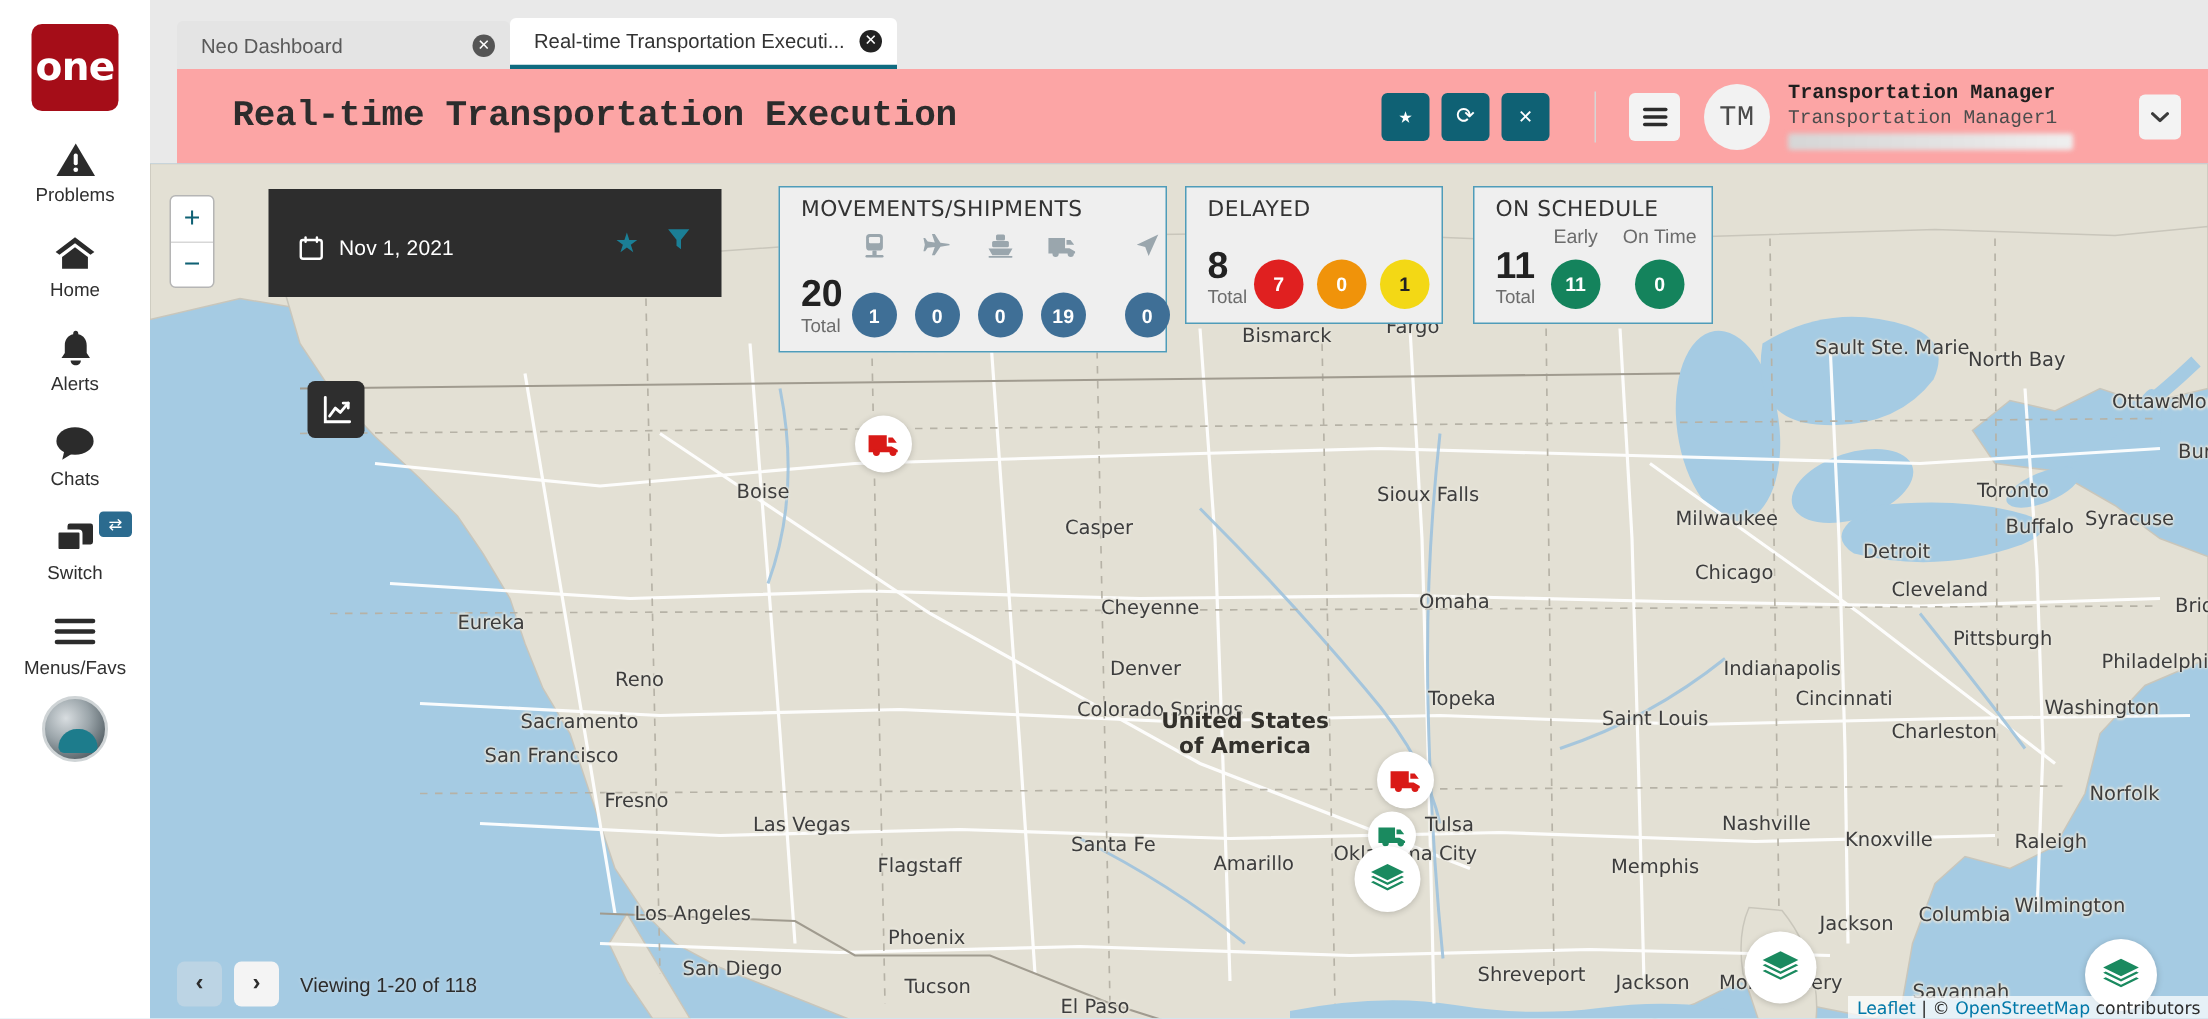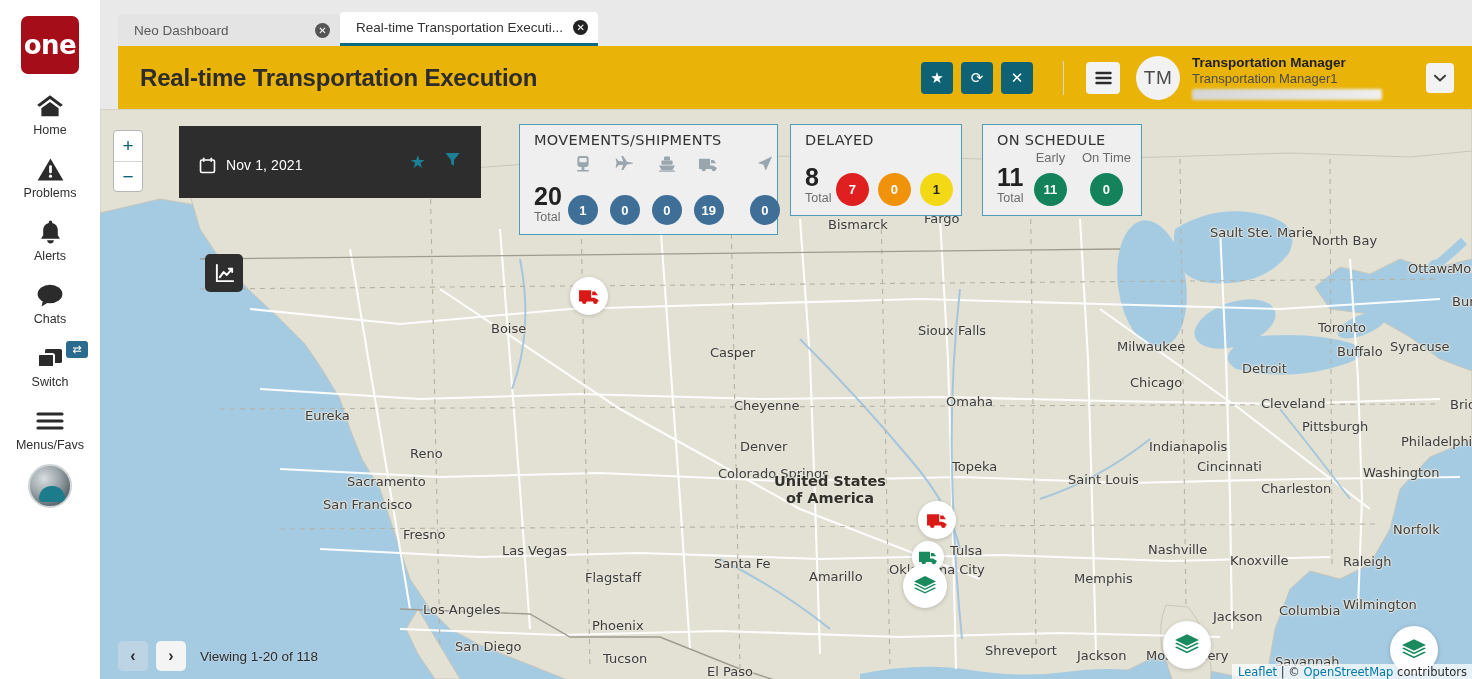--- a/index.html
+++ b/index.html
@@ -75,22 +75,23 @@
     background: #555; color: #fff; font-size: 10px; line-height: 15px;
     text-align: center; margin-left: 10px; flex: 0 0 auto;
     font-family: "DejaVu Sans", sans-serif;
   }
   .tab.active .tab-close { background: #222; }
   .tab-label { white-space: nowrap; overflow: hidden; text-overflow: ellipsis; }
 
   
   .pagehead {
     position: absolute; left: 18px; top: 46px; right: 0; height: 63px;
-    background: #eab308; display: flex; align-items: center;
-    padding: 0 18px 0 22px;
+    background: #fca5a5; display: flex; align-items: center;
+    padding: 0 18px 0 37px;
+    font-family: Liberation Mono, monospace;
   }
   .page-title { font-size: 24px; font-weight: 700; color: #2c2c2c; letter-spacing: -0.2px; }
   .head-spacer { flex: 1 1 auto; }
   .sq-btn {
     width: 32px; height: 32px; border-radius: 4px; background: #0f6174;
     color: #fff; display: flex; align-items: center; justify-content: center;
     margin-left: 8px; cursor: pointer; font-size: 15px;
   }
   .head-divider { width: 1px; height: 34px; background: #d6d6d6; margin: 0 22px 0 30px; }
   .ham-btn {
@@ -217,37 +218,37 @@
 <body>
 
 <div class="app">
 
   <div class="rail">
     <div class="logo">one</div>
 
 
     <div class="rail-item">
       <span class="ri-ic">
-        <svg width="28" height="26" viewBox="0 0 26 24" fill="#2b2b2b">
-          <path d="M13 2 L25 11 L22.6 12.7 L13 5.6 L3.4 12.7 L1 11 Z"></path>
-          <path d="M13 8.2 L21 14.2 V21.5 H5 V14.2 Z"></path>
-        </svg>
-      </span>
-      <span class="ri-lb">Home</span>
-    </div>
-
-    <div class="rail-item">
-      <span class="ri-ic">
         <svg width="27" height="25" viewBox="0 0 26 24" fill="#2b2b2b">
           <path d="M13 1.5 L25.4 22.5 H0.6 Z"></path>
           <rect x="11.7" y="8" width="2.6" height="7.5" fill="#fff" rx="1.2"></rect>
           <circle cx="13" cy="18.4" r="1.5" fill="#fff"></circle>
         </svg>
       </span>
       <span class="ri-lb">Problems</span>
+    </div>
+
+    <div class="rail-item">
+      <span class="ri-ic">
+        <svg width="28" height="26" viewBox="0 0 26 24" fill="#2b2b2b">
+          <path d="M13 2 L25 11 L22.6 12.7 L13 5.6 L3.4 12.7 L1 11 Z"></path>
+          <path d="M13 8.2 L21 14.2 V21.5 H5 V14.2 Z"></path>
+        </svg>
+      </span>
+      <span class="ri-lb">Home</span>
     </div>
 
     <div class="rail-item">
       <span class="ri-ic">
         <svg width="25" height="26" viewBox="0 0 24 26" fill="#2b2b2b">
           <path d="M12 1.5 c1 0 1.7.8 1.7 1.8 v.6 c3.6.8 5.6 3.7 5.6 7.4 v5 l2.2 3.4 H2.5 L4.7 16.3 v-5 c0-3.7 2-6.6 5.6-7.4 v-.6 c0-1 .7-1.8 1.7-1.8z"></path>
           <path d="M8.6 21.3 h6.8 c0 1.9-1.5 3.2-3.4 3.2 s-3.4-1.3-3.4-3.2z"></path>
         </svg>
       </span>
       <span class="ri-lb">Alerts</span>
@@ -435,21 +436,21 @@
           <div class="map-label" style="left: 818px; top: 214px;">Sioux Falls</div>
           <div class="map-label" style="left: 1017px; top: 230px;">Milwaukee</div>
           <div class="map-label" style="left: 1308px; top: 152px;">Ottawa</div>
           <div class="map-label" style="left: 1352px; top: 152px;">Montréal</div>
           <div class="map-label" style="left: 1352px; top: 185px;">Burlington</div>
           <div class="map-label" style="left: 1218px; top: 211px;">Toronto</div>
           <div class="map-label" style="left: 1237px; top: 235px;">Buffalo</div>
           <div class="map-label" style="left: 1290px; top: 230px;">Syracuse</div>
           <div class="map-label" style="left: 1142px; top: 252px;">Detroit</div>
           <div class="map-label" style="left: 1030px; top: 266px;">Chicago</div>
-          <div class="map-label" style="left: 1161px; top: 287px; text-align: center;">Cleveland</div>
+          <div class="map-label" style="left: 1161px; top: 277px; text-align: center;">Cleveland</div>
           <div class="map-label" style="left: 1350px; top: 288px;">Bridgeport</div>
           <div class="map-label" style="left: 1202px; top: 310px;">Pittsburgh</div>
           <div class="map-label" style="left: 1301px; top: 325px;">Philadelphia</div>
           <div class="map-label" style="left: 1049px; top: 330px;">Indianapolis</div>
           <div class="map-label" style="left: 1097px; top: 350px;">Cincinnati</div>
           <div class="map-label" style="left: 1263px; top: 356px;">Washington</div>
           <div class="map-label" style="left: 1161px; top: 372px;">Charleston</div>
           <div class="map-label" style="left: 1293px; top: 413px;">Norfolk</div>
           <div class="map-label" style="left: 1243px; top: 445px;">Raleigh</div>
           <div class="map-label" style="left: 205px; top: 299px;">Eureka</div>

